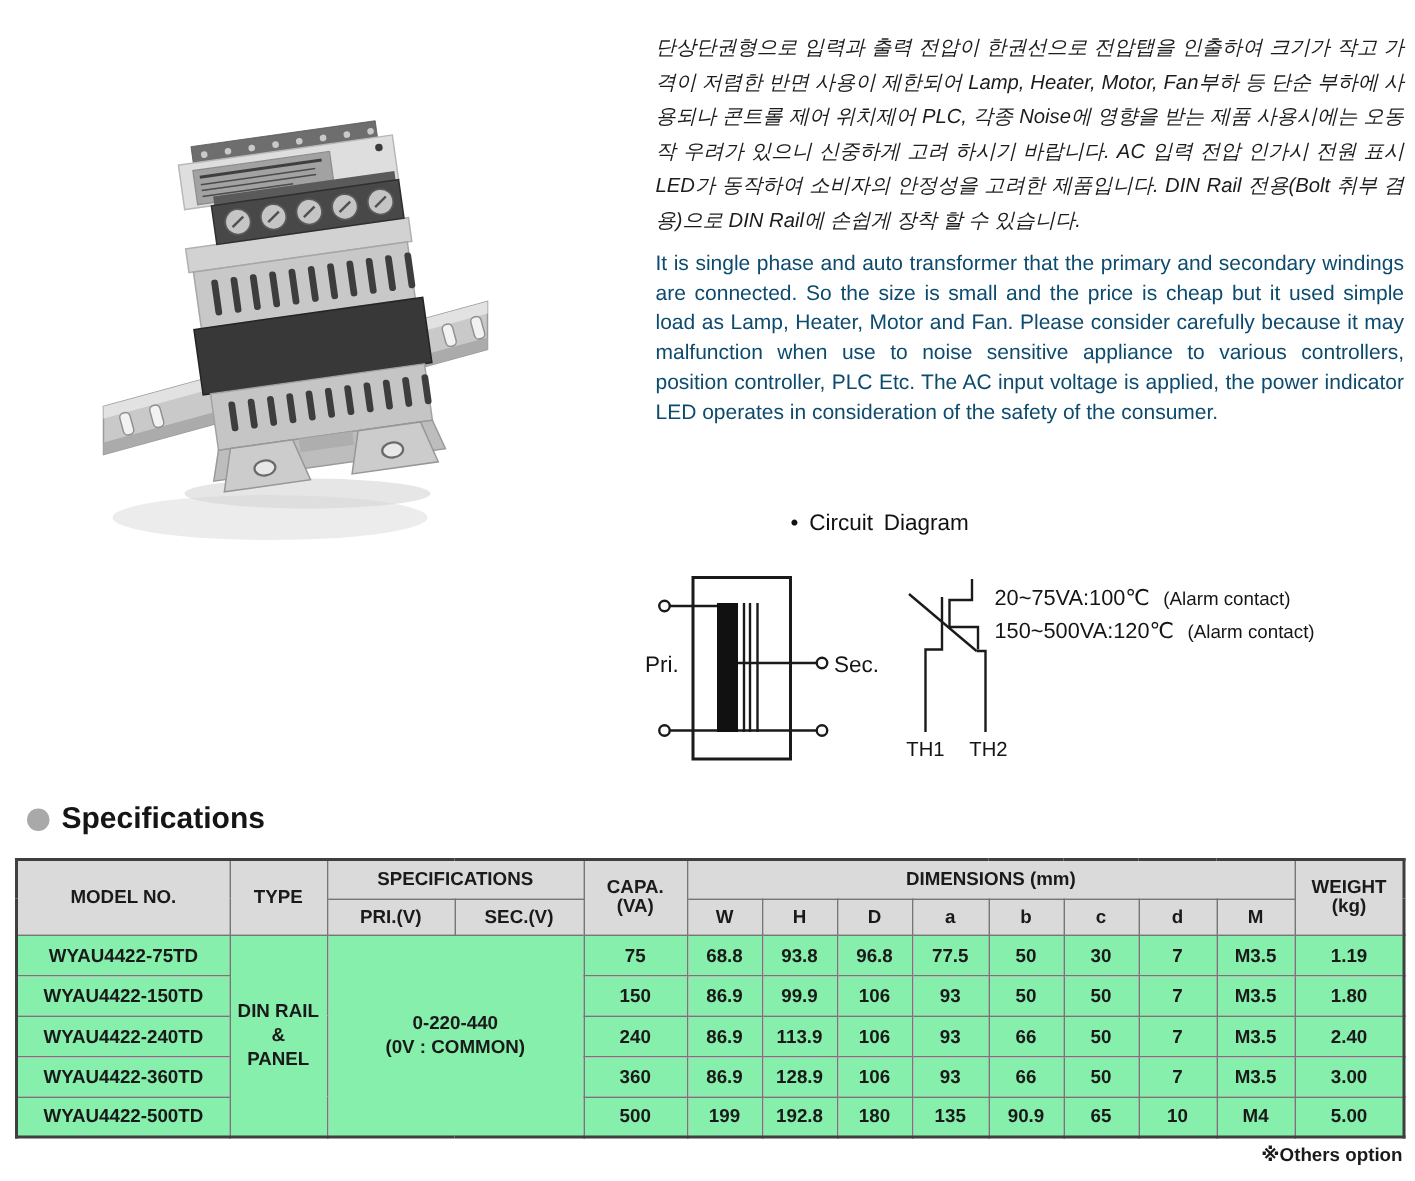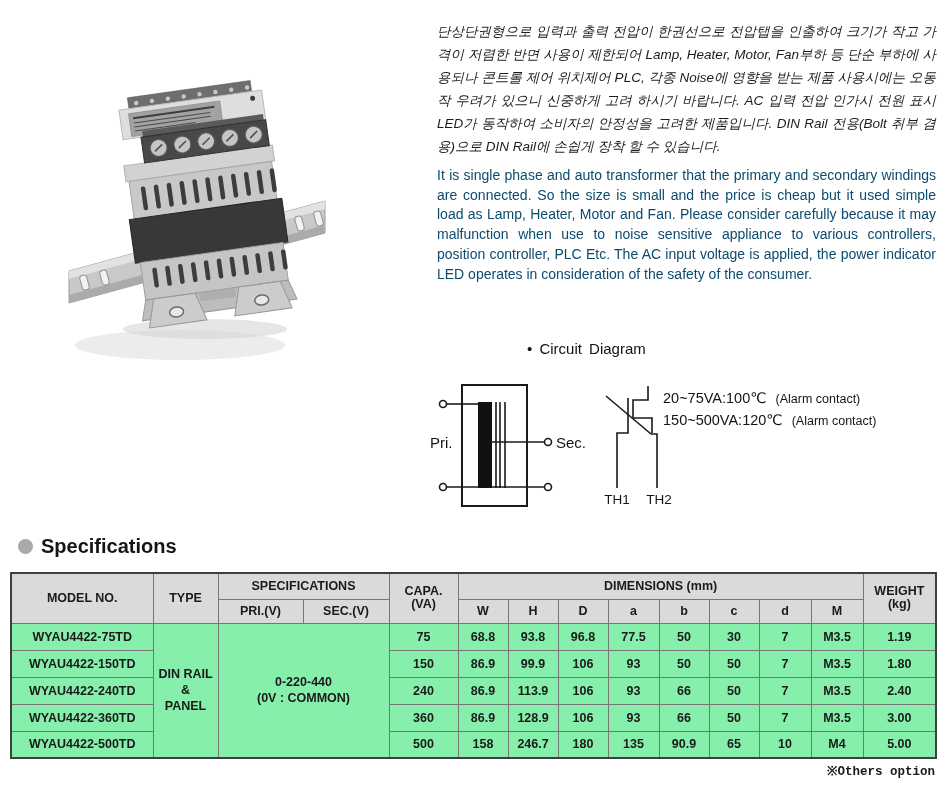--- a/index.html
+++ b/index.html
@@ -59,21 +59,21 @@
     font-size:12.5px; font-weight:700; color:#1a1a1a;
   }
   .spec-table thead th { background:#dadada; }
   .spec-table thead tr.h1 { height:26px; }
   .spec-table thead tr.h2 { height:24px; }
   .spec-table tbody tr { height:27px; background:#86efac; }
   .spec-table .l  { display:block; line-height:13px; }
   .spec-table .l2 { display:block; line-height:16px; }
   .footnote {
     left:10px; top:762px; width:925px;
-    text-align:right; font-size:12.5px; font-weight:700; color:#1a1a1a;font-family:Liberation Mono, monospace;
+    text-align:right; font-size:12.5px; font-weight:700; color:#1a1a1a;
   }
 </style>
 </head>
 <body>
 
 <div>
 
   <svg class="abs photo-svg" viewBox="0 0 340 330">
 
     <g>
@@ -334,22 +334,22 @@
         <td>93</td>
         <td>66</td>
         <td>50</td>
         <td>7</td>
         <td>M3.5</td>
         <td>3.00</td>
       </tr>
       <tr>
         <td>WYAU4422-500TD</td>
         <td>500</td>
-        <td>158</td>
-        <td>246.7</td>
+        <td>199</td>
+        <td>192.8</td>
         <td>180</td>
         <td>135</td>
         <td>90.9</td>
         <td>65</td>
         <td>10</td>
         <td>M4</td>
         <td>5.00</td>
       </tr>
     </tbody>
   </table>

